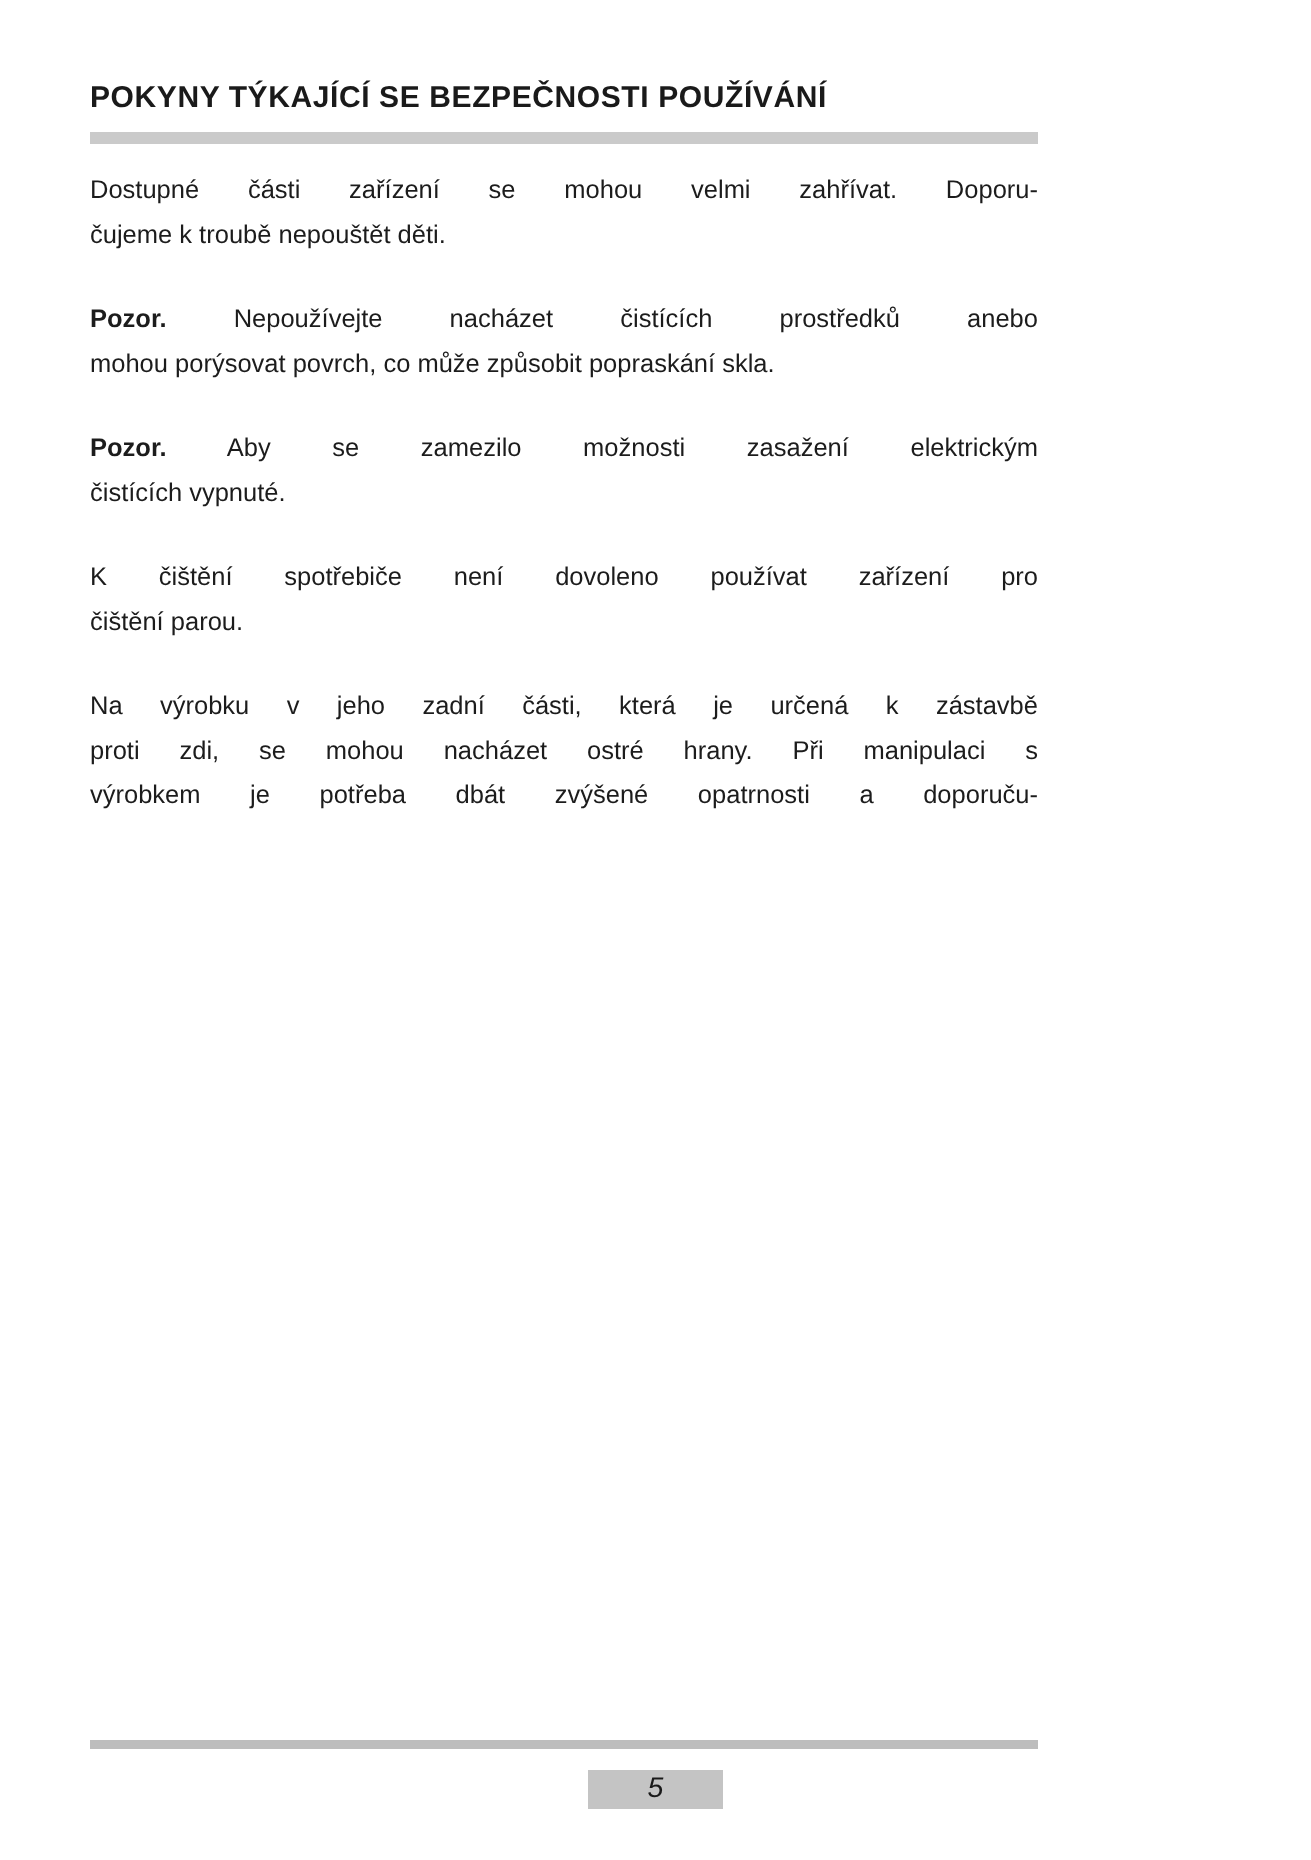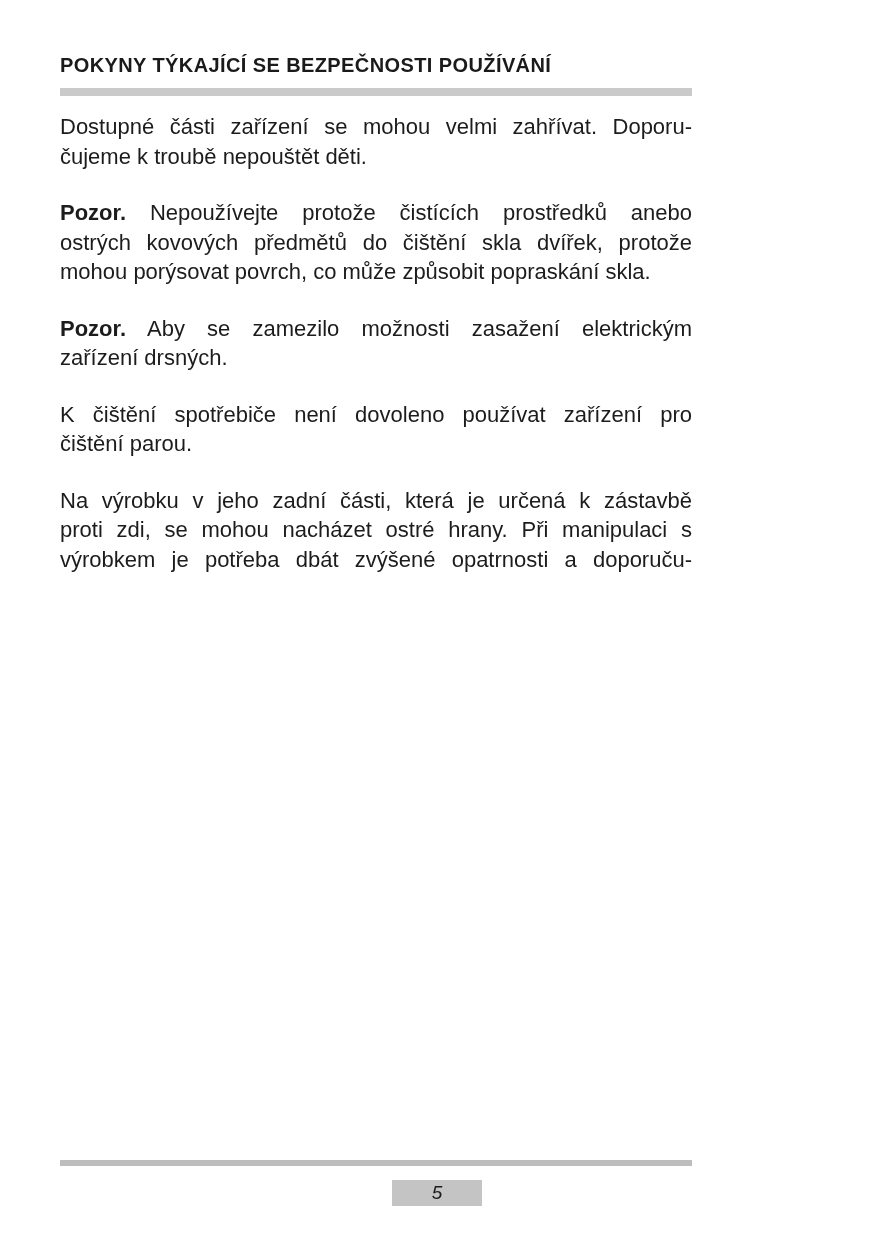--- a/index.html
+++ b/index.html
@@ -25,21 +25,21 @@
     color: #1a1a1a;
     white-space: nowrap;
   }
   .title-rule {
     margin-top: 11px;
     height: 8px;
     background: #cacaca;
   }
   .body-text {
     margin-top: 16px;
-    font-size: 22px;
+    font-size: 17px;
     color: #1c1c1c;
   }
   .para { margin-bottom: 27px; }
   .line {
     line-height: 29.5px;
     text-align: justify;
     text-align-last: justify;
   }
   .line.last {
     text-align: right;
@@ -81,28 +81,27 @@
     <div class="title-rule"></div>
 
     <div class="body-text">
 
       <div class="para">
         <div class="line"><span>Dostupné části zařízení se mohou velmi zahřívat. Doporu-</span></div>
         <div class="line last"><span>čujeme k troubě nepouštět děti.</span></div>
       </div>
 
       <div class="para">
-        <div class="line"><span class="lead">Pozor.</span><span> Nepoužívejte protože čistících prostředků anebo</span></div>
-        <div class="line"><span>ostrých kovových předmětů do čištění skla dvířek, protože</span></div>
+        <div class="line"><span class="lead">Pozor.</span><span> Nepoužívejte nacházet čistících prostředků anebo</span></div>
         <div class="line last"><span>mohou porýsovat povrch, co může způsobit popraskání skla.</span></div>
       </div>
 
       <div class="para">
         <div class="line"><span class="lead">Pozor.</span><span>  Aby se zamezilo možnosti zasažení elektrickým</span></div>
-        <div class="line last"><span>zařízení drsných.</span></div>
+        <div class="line last"><span>čistících vypnuté.</span></div>
       </div>
 
       <div class="para">
         <div class="line"><span>K čištění spotřebiče není dovoleno používat zařízení pro</span></div>
         <div class="line last"><span>čištění parou.</span></div>
       </div>
 
       <div class="para">
         <div class="line"><span>Na výrobku v jeho zadní části, která je určená k zástavbě</span></div>
         <div class="line"><span>proti zdi, se mohou nacházet ostré hrany. Při manipulaci s</span></div>

